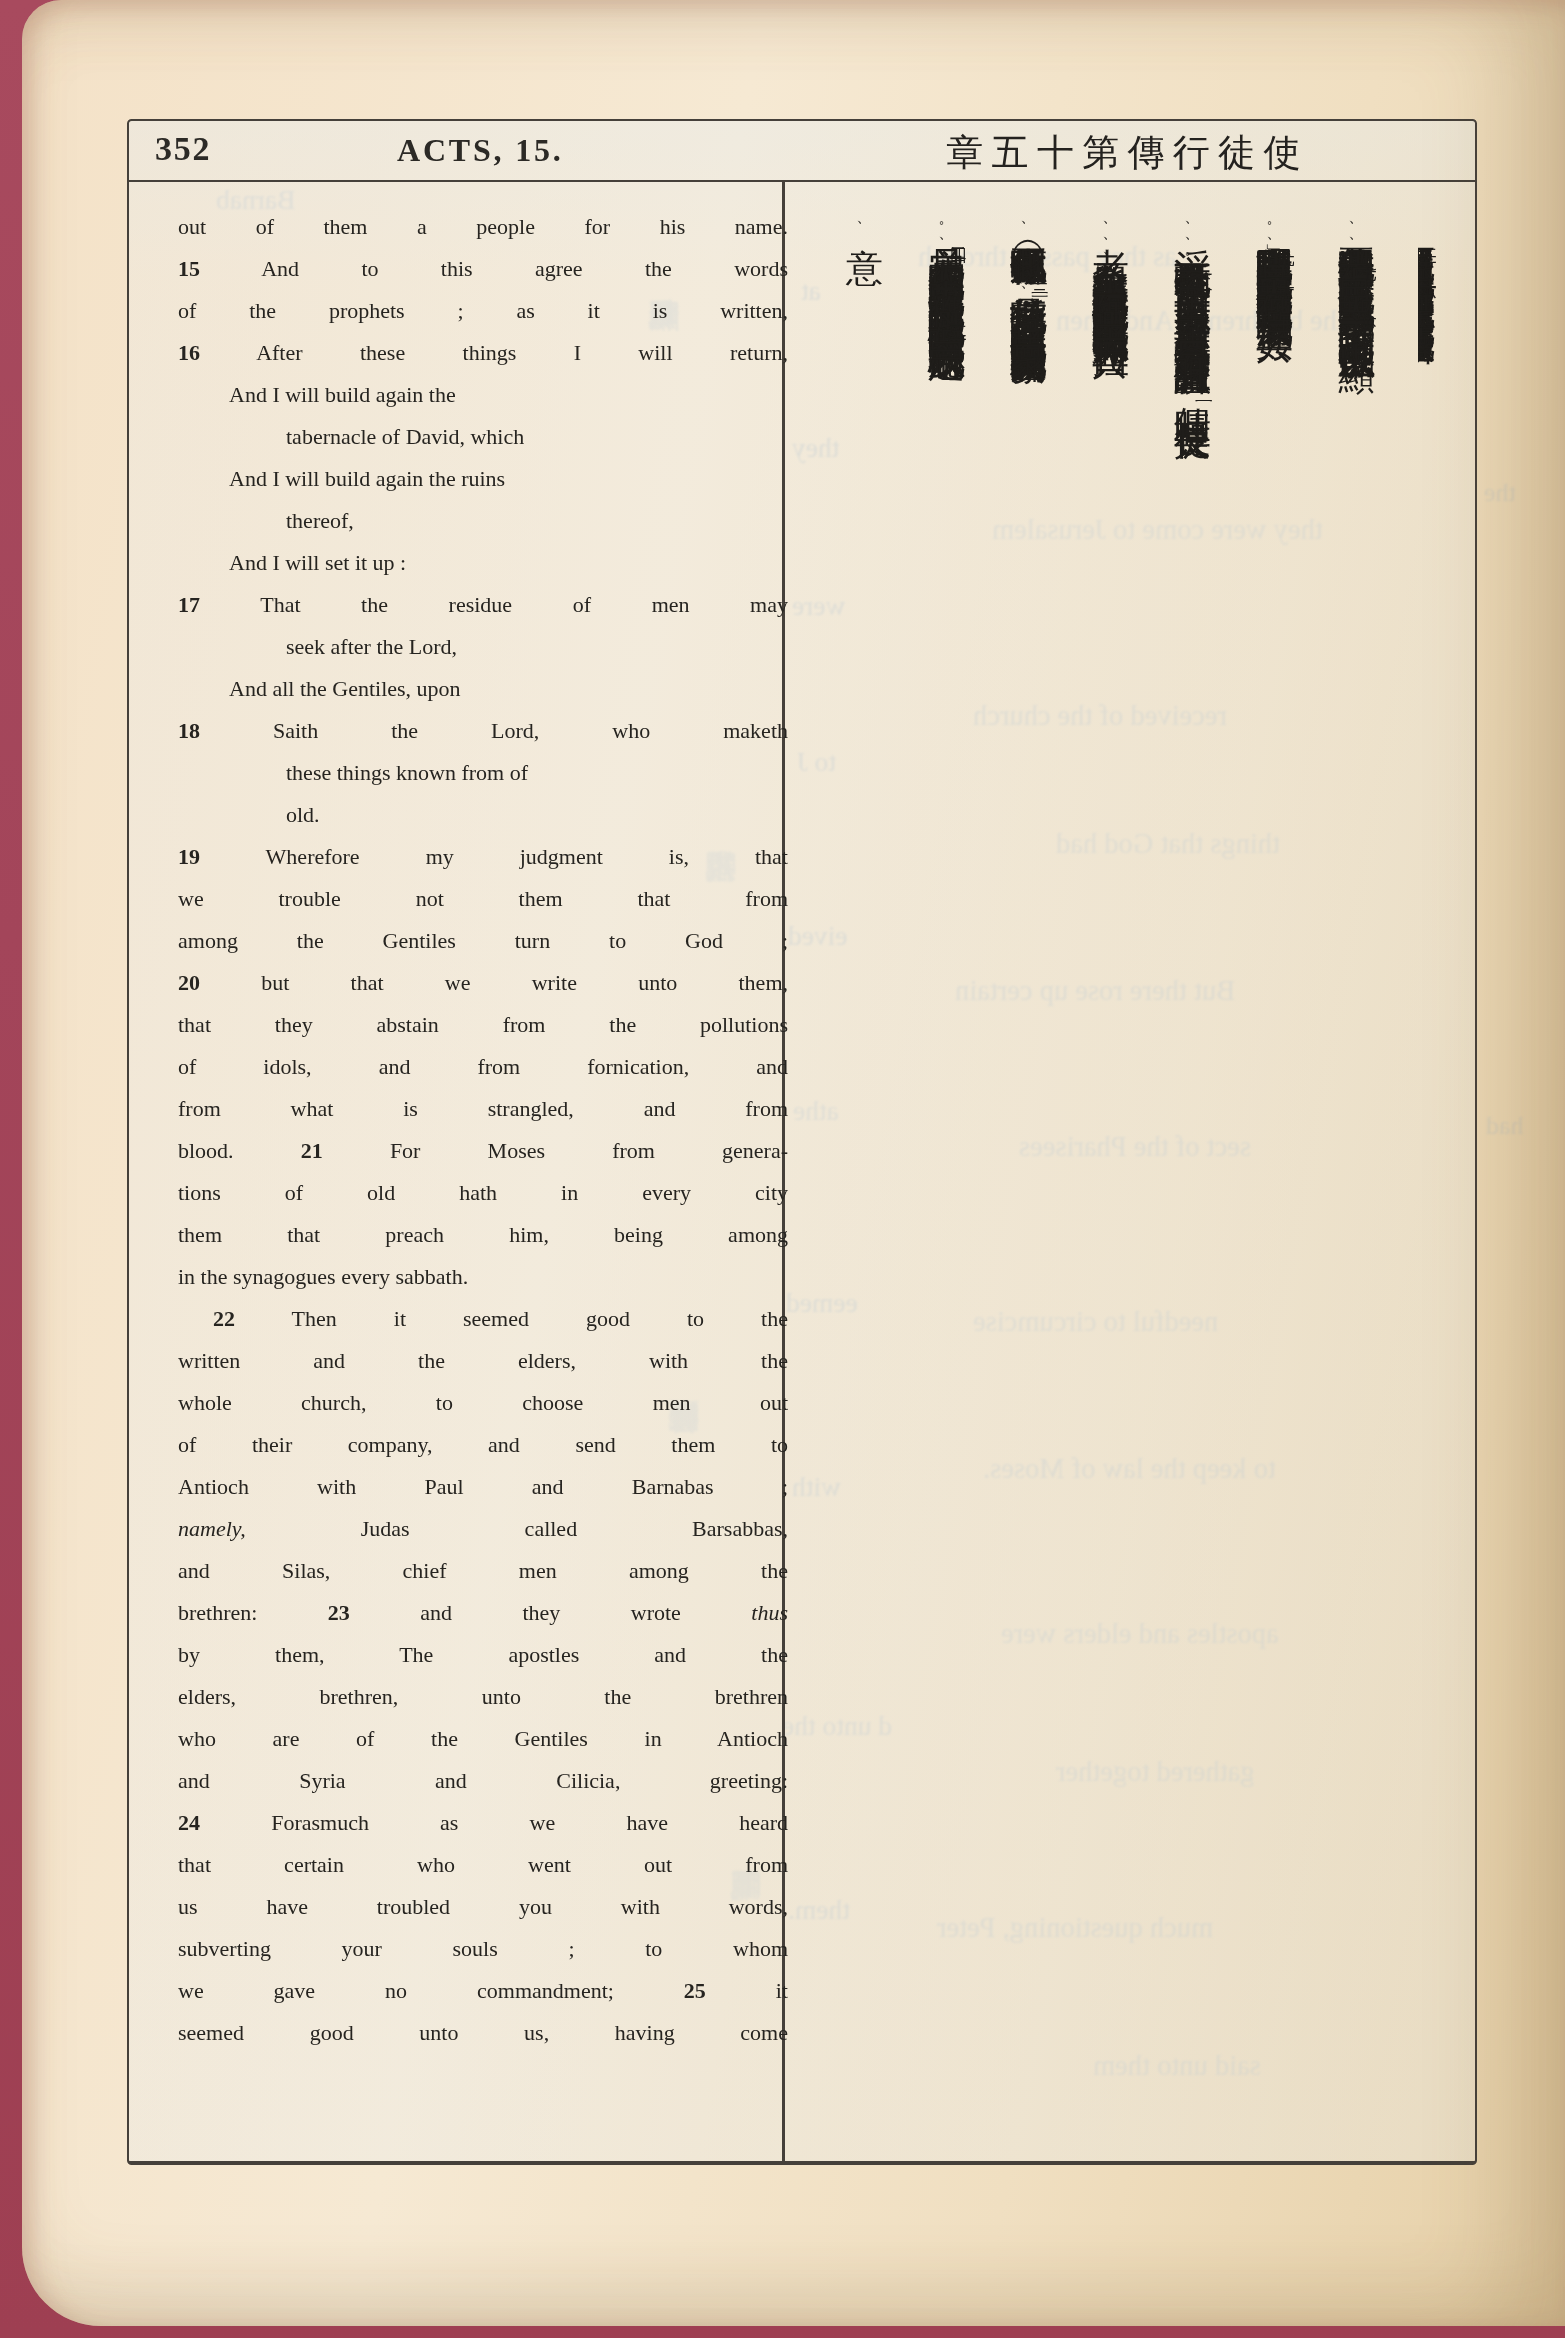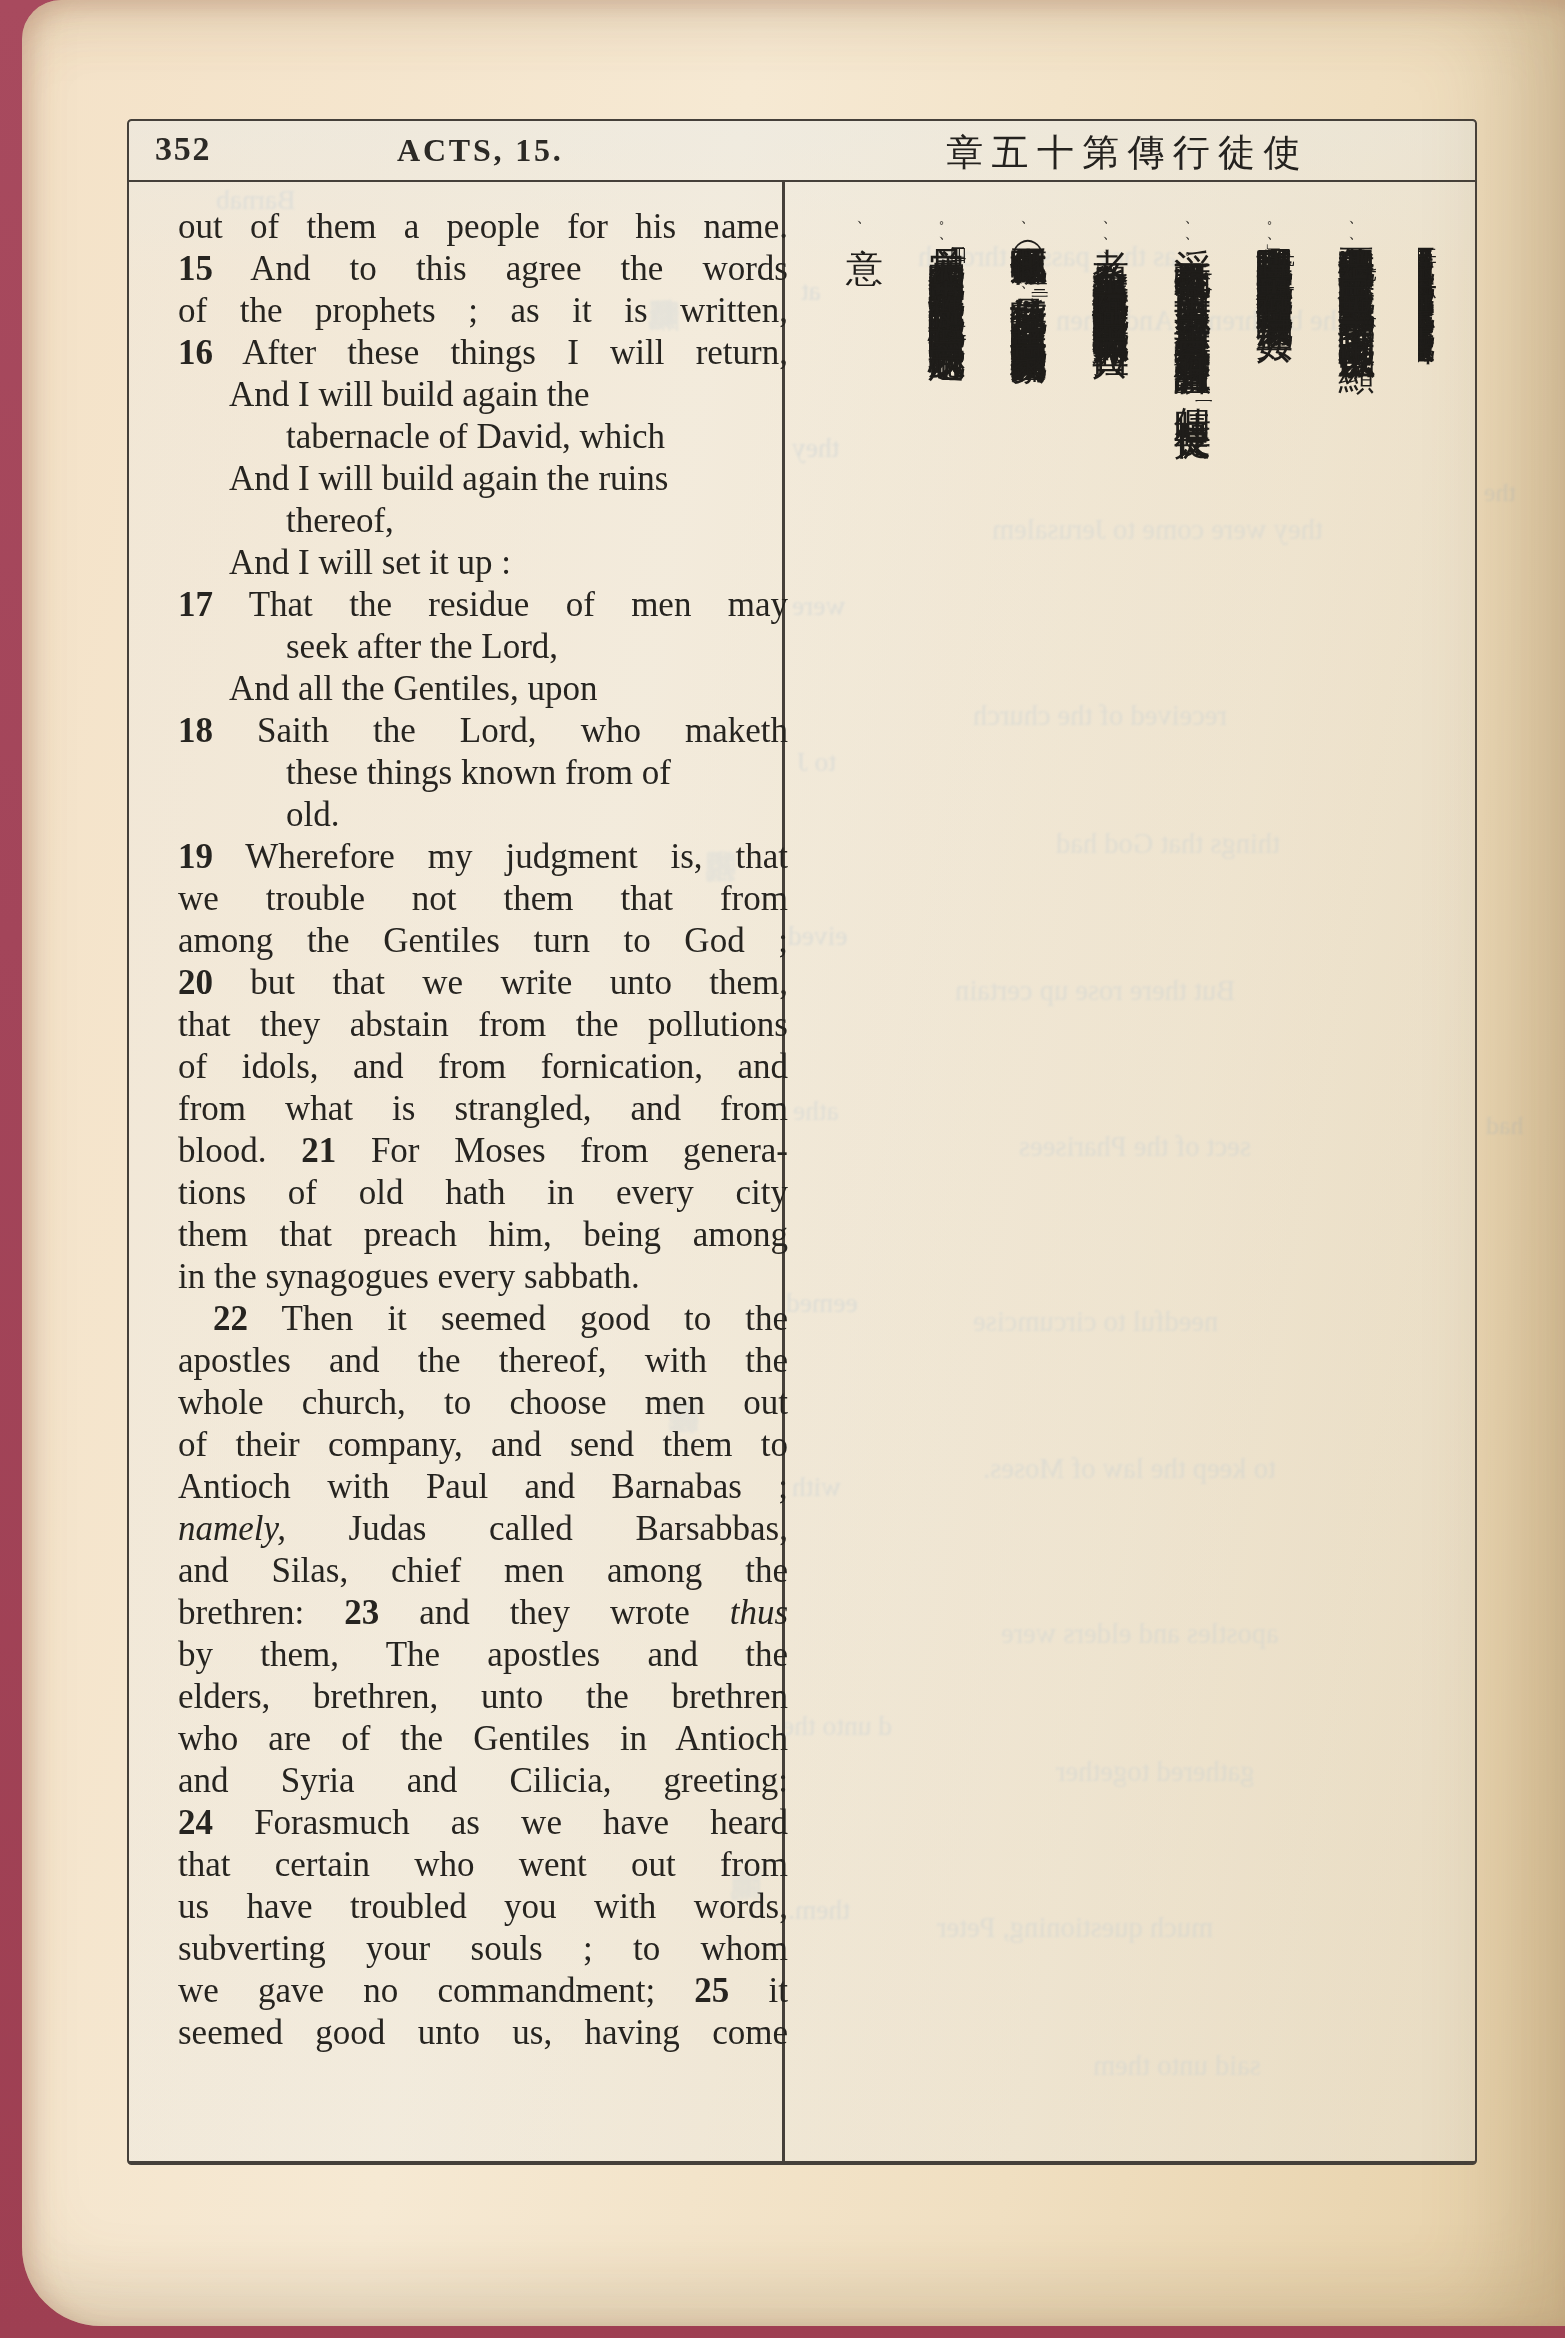--- a/index.html
+++ b/index.html
@@ -25,21 +25,21 @@
          border:2.8px solid #45403a;border-bottom-width:4.6px;border-radius:4.6px;
          background:linear-gradient(180deg,rgba(230,238,242,.40),rgba(235,240,242,.28) 8%,rgba(233,239,242,.30));}
   .header-row{position:absolute;left:0;top:0;right:0;height:59px;border-bottom:2.8px solid #45403a;}
   .pgnum{position:absolute;left:26px;top:9.2px;font-size:34px;font-weight:bold;color:#2c2a26;letter-spacing:1.8px;}
   .rt-en{position:absolute;left:268px;top:11px;font-size:32px;font-weight:bold;color:#2c2a26;letter-spacing:2.8px;}
   .rt-cn{position:absolute;left:815px;top:7.3px;width:367px;text-align:center;font-size:37px;color:#24221f;letter-spacing:8.3px;white-space:nowrap;}
   .divider{position:absolute;left:653px;top:59px;bottom:0;width:2.8px;background:#45403a;}
 
   
   #eng{position:absolute;left:156px;top:206px;width:610px;color:#262420;}
-  .eline{font-size:35px;line-height:42px;height:42px;white-space:nowrap;overflow:visible;color:#262420;}
+  .eline{font-size:22px;line-height:42px;height:42px;white-space:nowrap;overflow:visible;color:#262420;}
   .eline.j{white-space:normal;text-align:justify;text-align-last:justify;height:42px;overflow:hidden;}
   .eline b{font-weight:bold;}
   .eline i{font-style:italic;}
 
   
   #cn{position:absolute;top:219px;left:773px;width:663px;height:1934px;
       writing-mode:vertical-rl;text-orientation:upright;color:#1f1d1a;}
   .cn-col{height:100%;width:40px;margin-left:42px;font-size:37px;line-height:40px;
           font-family:"Liberation Serif","DejaVu Serif",serif;overflow:hidden;}
   .cn-col .pu{font-size:.42em;}
@@ -124,21 +124,21 @@
         <div class="eline j" style="padding-left: 0px;"><span>among the Gentiles turn to God ;</span></div>
         <div class="eline j" style="padding-left: 0px;"><b>20</b><span> but that we write unto them,</span></div>
         <div class="eline j" style="padding-left: 0px;"><span>that they abstain from the pollutions</span></div>
         <div class="eline j" style="padding-left: 0px;"><span>of idols, and from fornication, and</span></div>
         <div class="eline j" style="padding-left: 0px;"><span>from what is strangled, and from</span></div>
         <div class="eline j" style="padding-left: 0px;"><span>blood. </span><b>21</b><span> For Moses from genera-</span></div>
         <div class="eline j" style="padding-left: 0px;"><span>tions of old hath in every city</span></div>
         <div class="eline j" style="padding-left: 0px;"><span>them that preach him, being among</span></div>
         <div class="eline" style="padding-left: 0px;"><span>in the synagogues every sabbath.</span></div>
         <div class="eline j" style="padding-left: 35px;"><b>22</b><span> Then it seemed good to the</span></div>
-        <div class="eline j" style="padding-left: 0px;"><span>apostles and the thereof, with the</span></div>
+        <div class="eline j" style="padding-left: 0px;"><span>written and the elders, with the</span></div>
         <div class="eline j" style="padding-left: 0px;"><span>whole church, to choose men out</span></div>
         <div class="eline j" style="padding-left: 0px;"><span>of their company, and send them to</span></div>
         <div class="eline j" style="padding-left: 0px;"><span>Antioch with Paul and Barnabas ;</span></div>
         <div class="eline j" style="padding-left: 0px;"><i>namely,</i><span> Judas called Barsabbas,</span></div>
         <div class="eline j" style="padding-left: 0px;"><span>and Silas, chief men among the</span></div>
         <div class="eline j" style="padding-left: 0px;"><span>brethren: </span><b>23</b><span> and they wrote </span><i>thus</i></div>
         <div class="eline j" style="padding-left: 0px;"><span>by them, The apostles and the</span></div>
         <div class="eline j" style="padding-left: 0px;"><span>elders, brethren, unto the brethren</span></div>
         <div class="eline j" style="padding-left: 0px;"><span>who are of the Gentiles in Antioch</span></div>
         <div class="eline j" style="padding-left: 0px;"><span>and Syria and Cilicia, greeting:</span></div>

